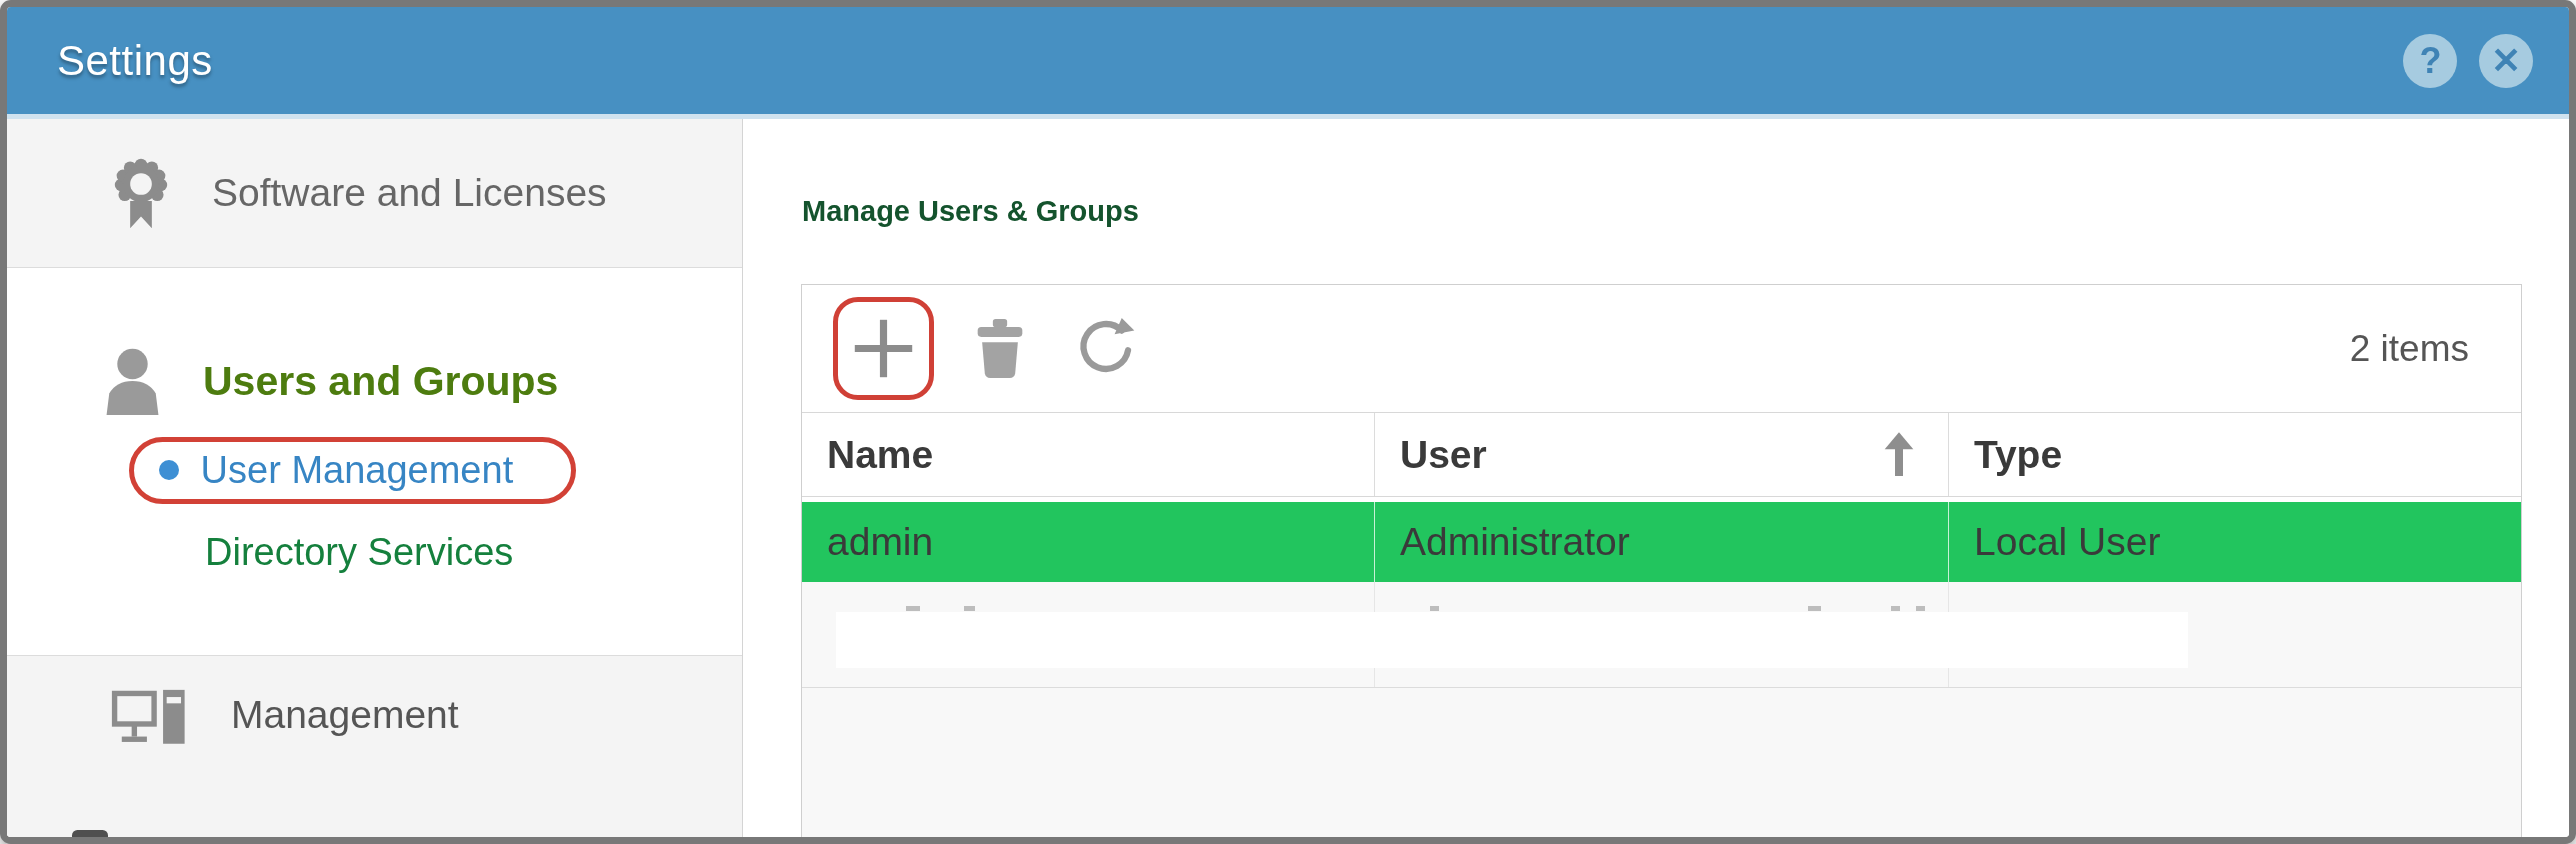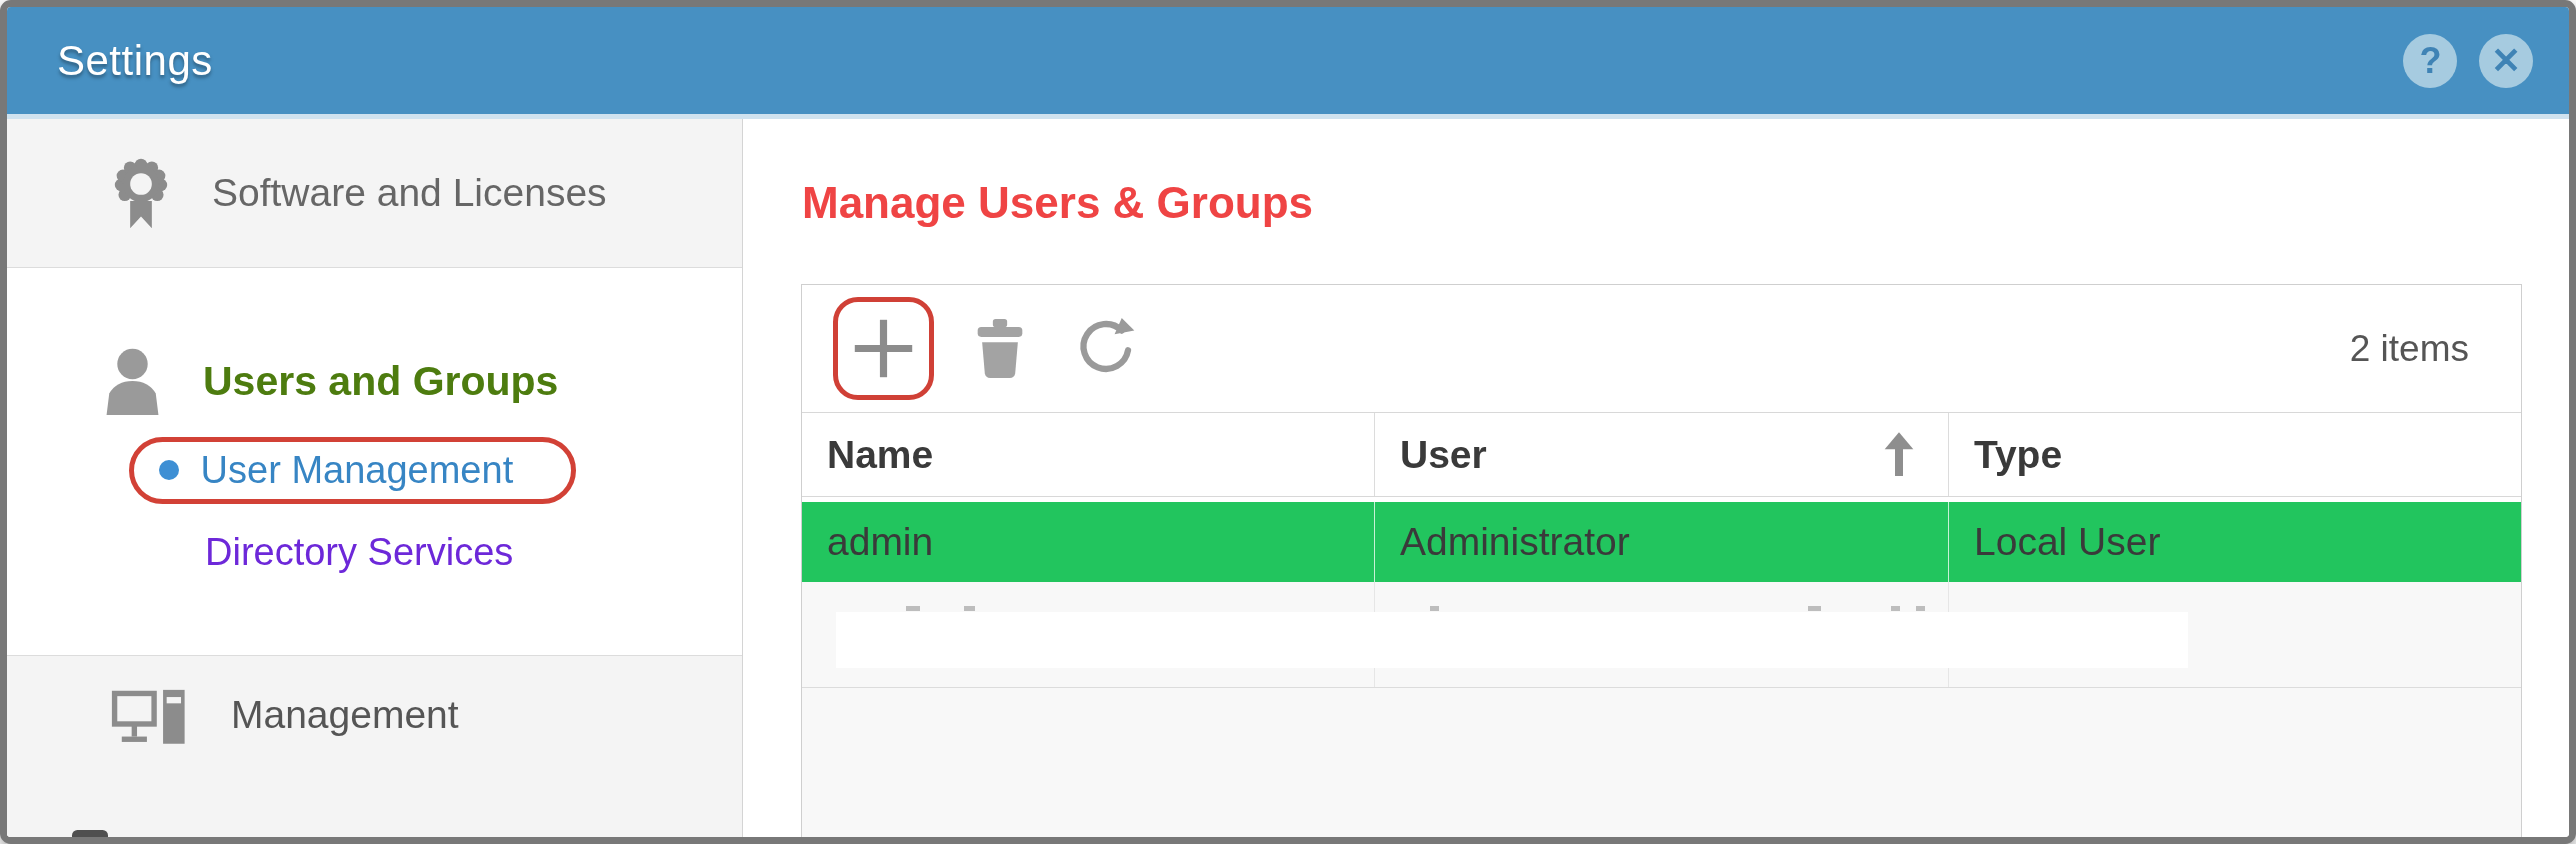--- a/index.html
+++ b/index.html
@@ -63,39 +63,39 @@
     width: 447px; height: 67px;
     border: 5.4px solid #d24136; border-radius: 34px;
     display: flex; align-items: center;
   }
   .um-bullet {
     width: 20px; height: 20px; border-radius: 50%;
     background: #3e8fd4; margin-left: 25px; flex: 0 0 auto;
   }
   .um-label { margin-left: 21.6px; font-size: 38px; color: #3785c4; cursor: pointer; white-space: nowrap; }
 
-  .dir-label { margin: 27px 0 0 198px; font-size: 38px; color: #6d28d9; cursor: pointer; }
+  .dir-label { margin: 27px 0 0 198px; font-size: 38px; color: #15803d; cursor: pointer; }
 
   .side-item-mgmt {
     position: absolute; left: 0; right: 0; top: 536px; bottom: 0;
     background: #f4f4f4; border-top: 1.8px solid #dcdcdc;
     display: flex; align-items: flex-start; padding: 32px 0 0 104px; gap: 41px;
   }
   .side-item-mgmt .label { font-size: 39px; color: #555555; margin-top: 5.4px; }
   .partial-icon-nub {
     position: absolute; bottom: 0; left: 65px;
     width: 36px; height: 9px; background: #4f4f4f;
     border-radius: 5.4px 5.4px 0 0;
   }
 
   
   .main { position: relative; flex: 1; background: #ffffff; }
   .page-heading {
-    position: absolute; left: 59px; top: 59px;
-    font-size: 44px; font-weight: bold; color: #ef4444;
+    position: absolute; left: 59px; top: 76px;
+    font-size: 29px; font-weight: bold; color: #14532d;
   }
   .panel {
     position: absolute; left: 58px; top: 165px; bottom: 0;
     width: 1721px;
     border: 1.8px solid #cfcfcf; border-bottom: none;
     background: #ffffff;
     display: flex; flex-direction: column;
   }
 
   

